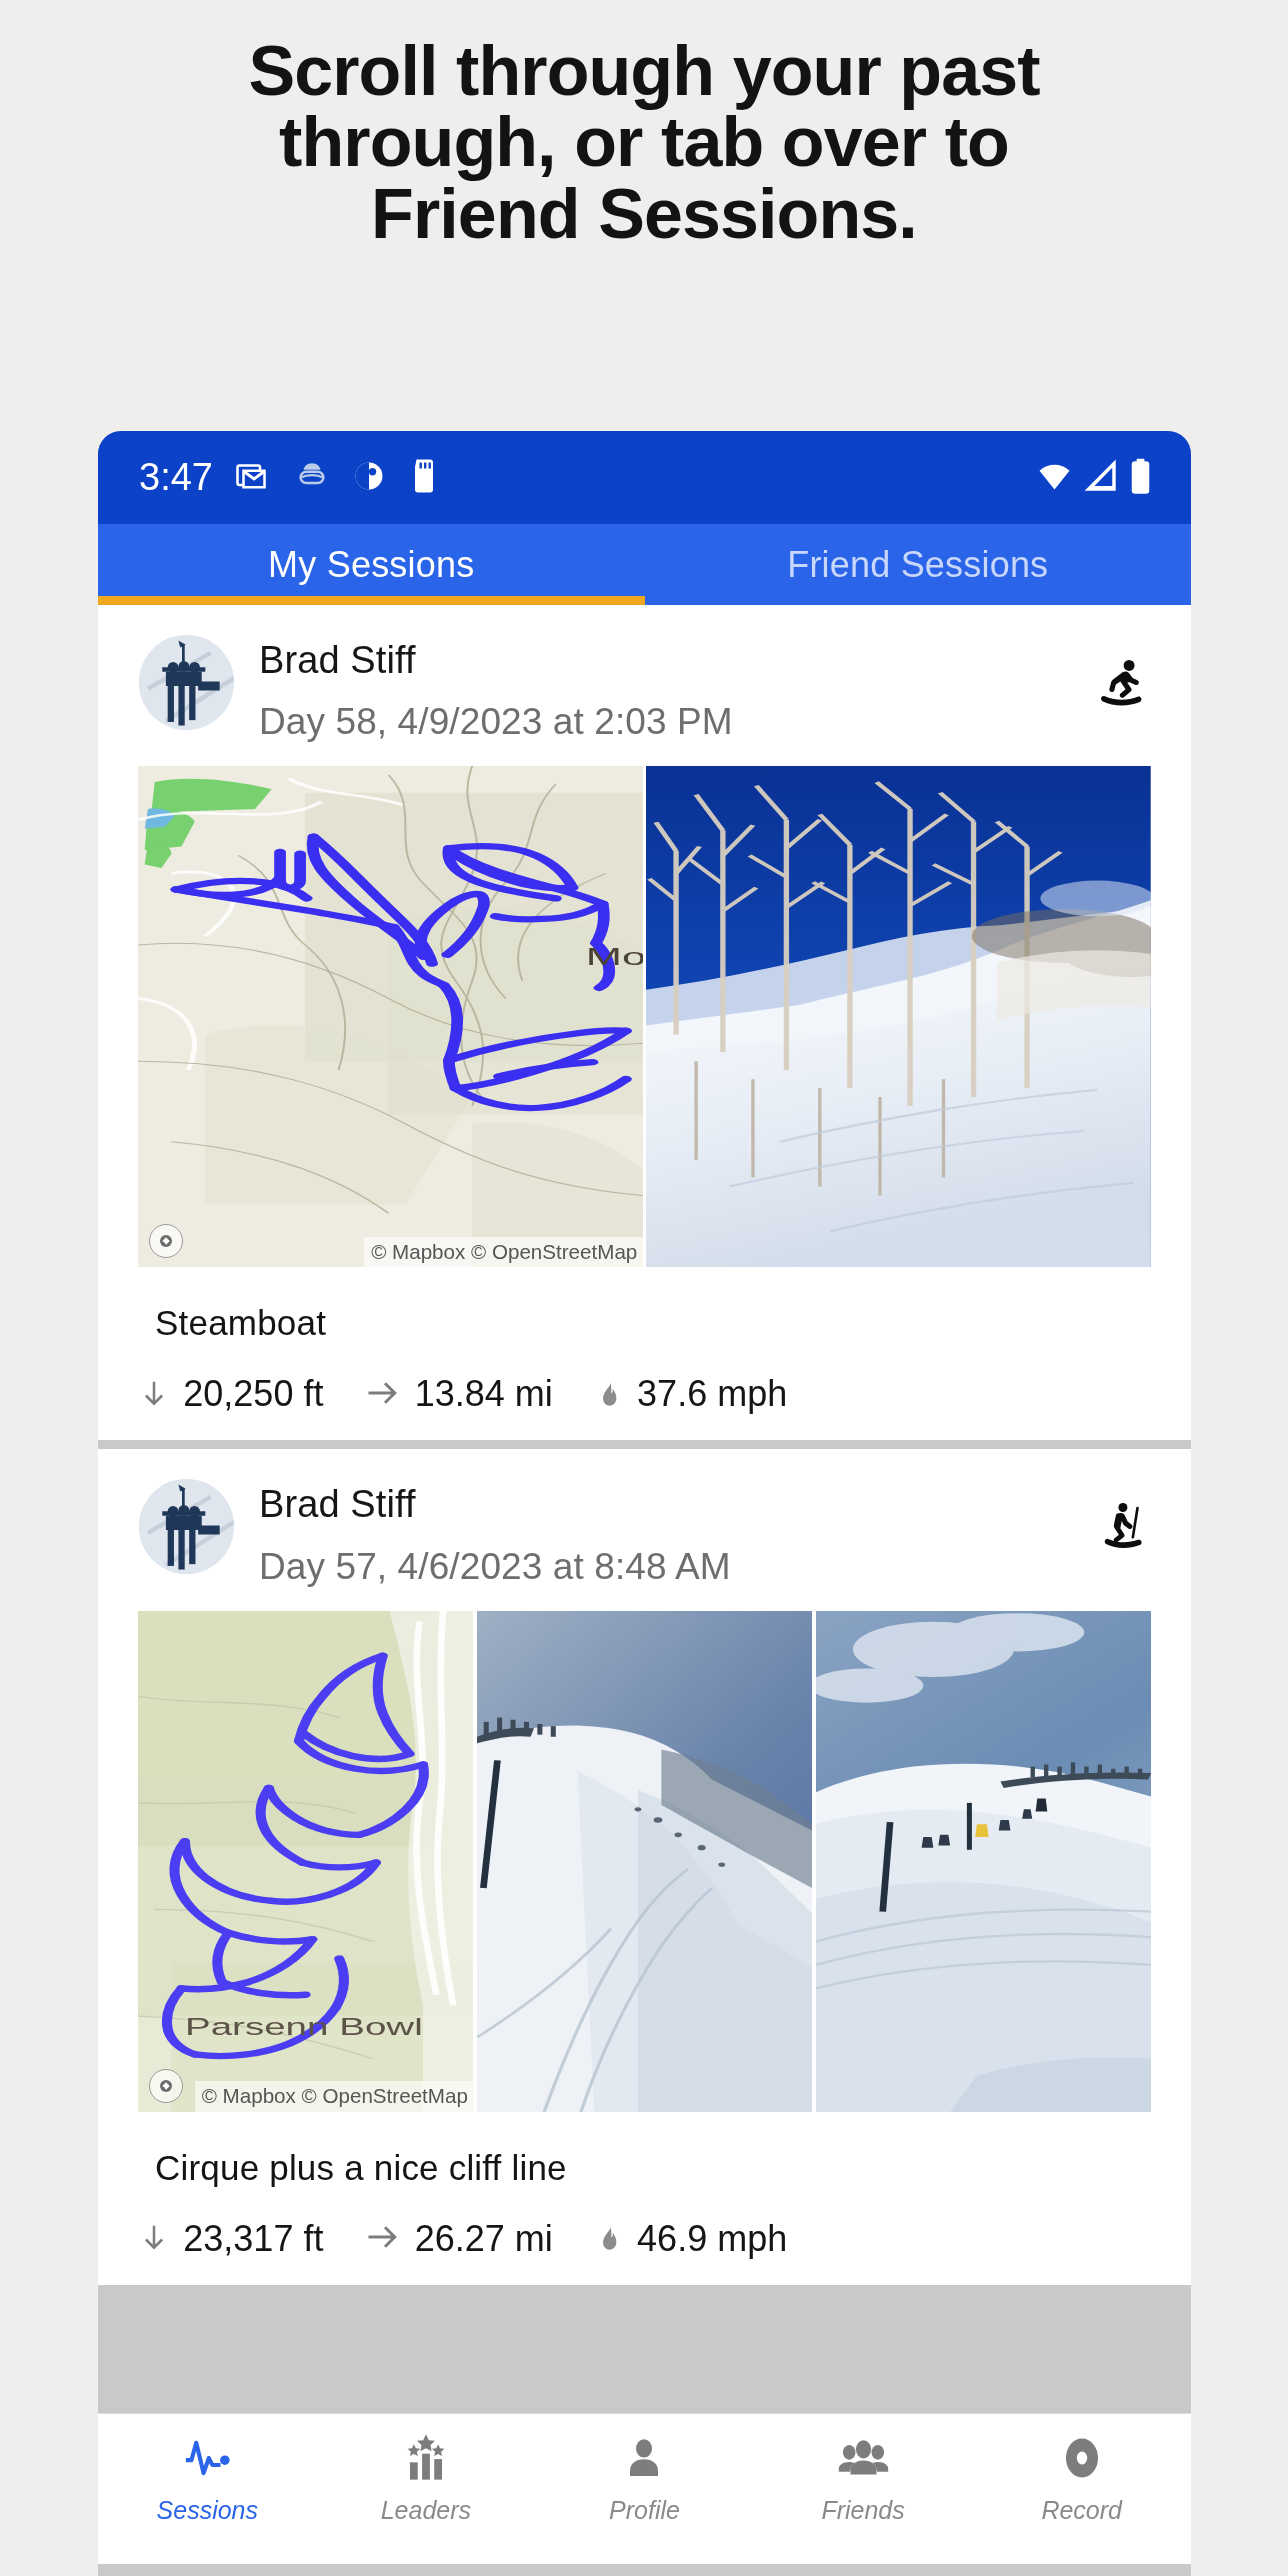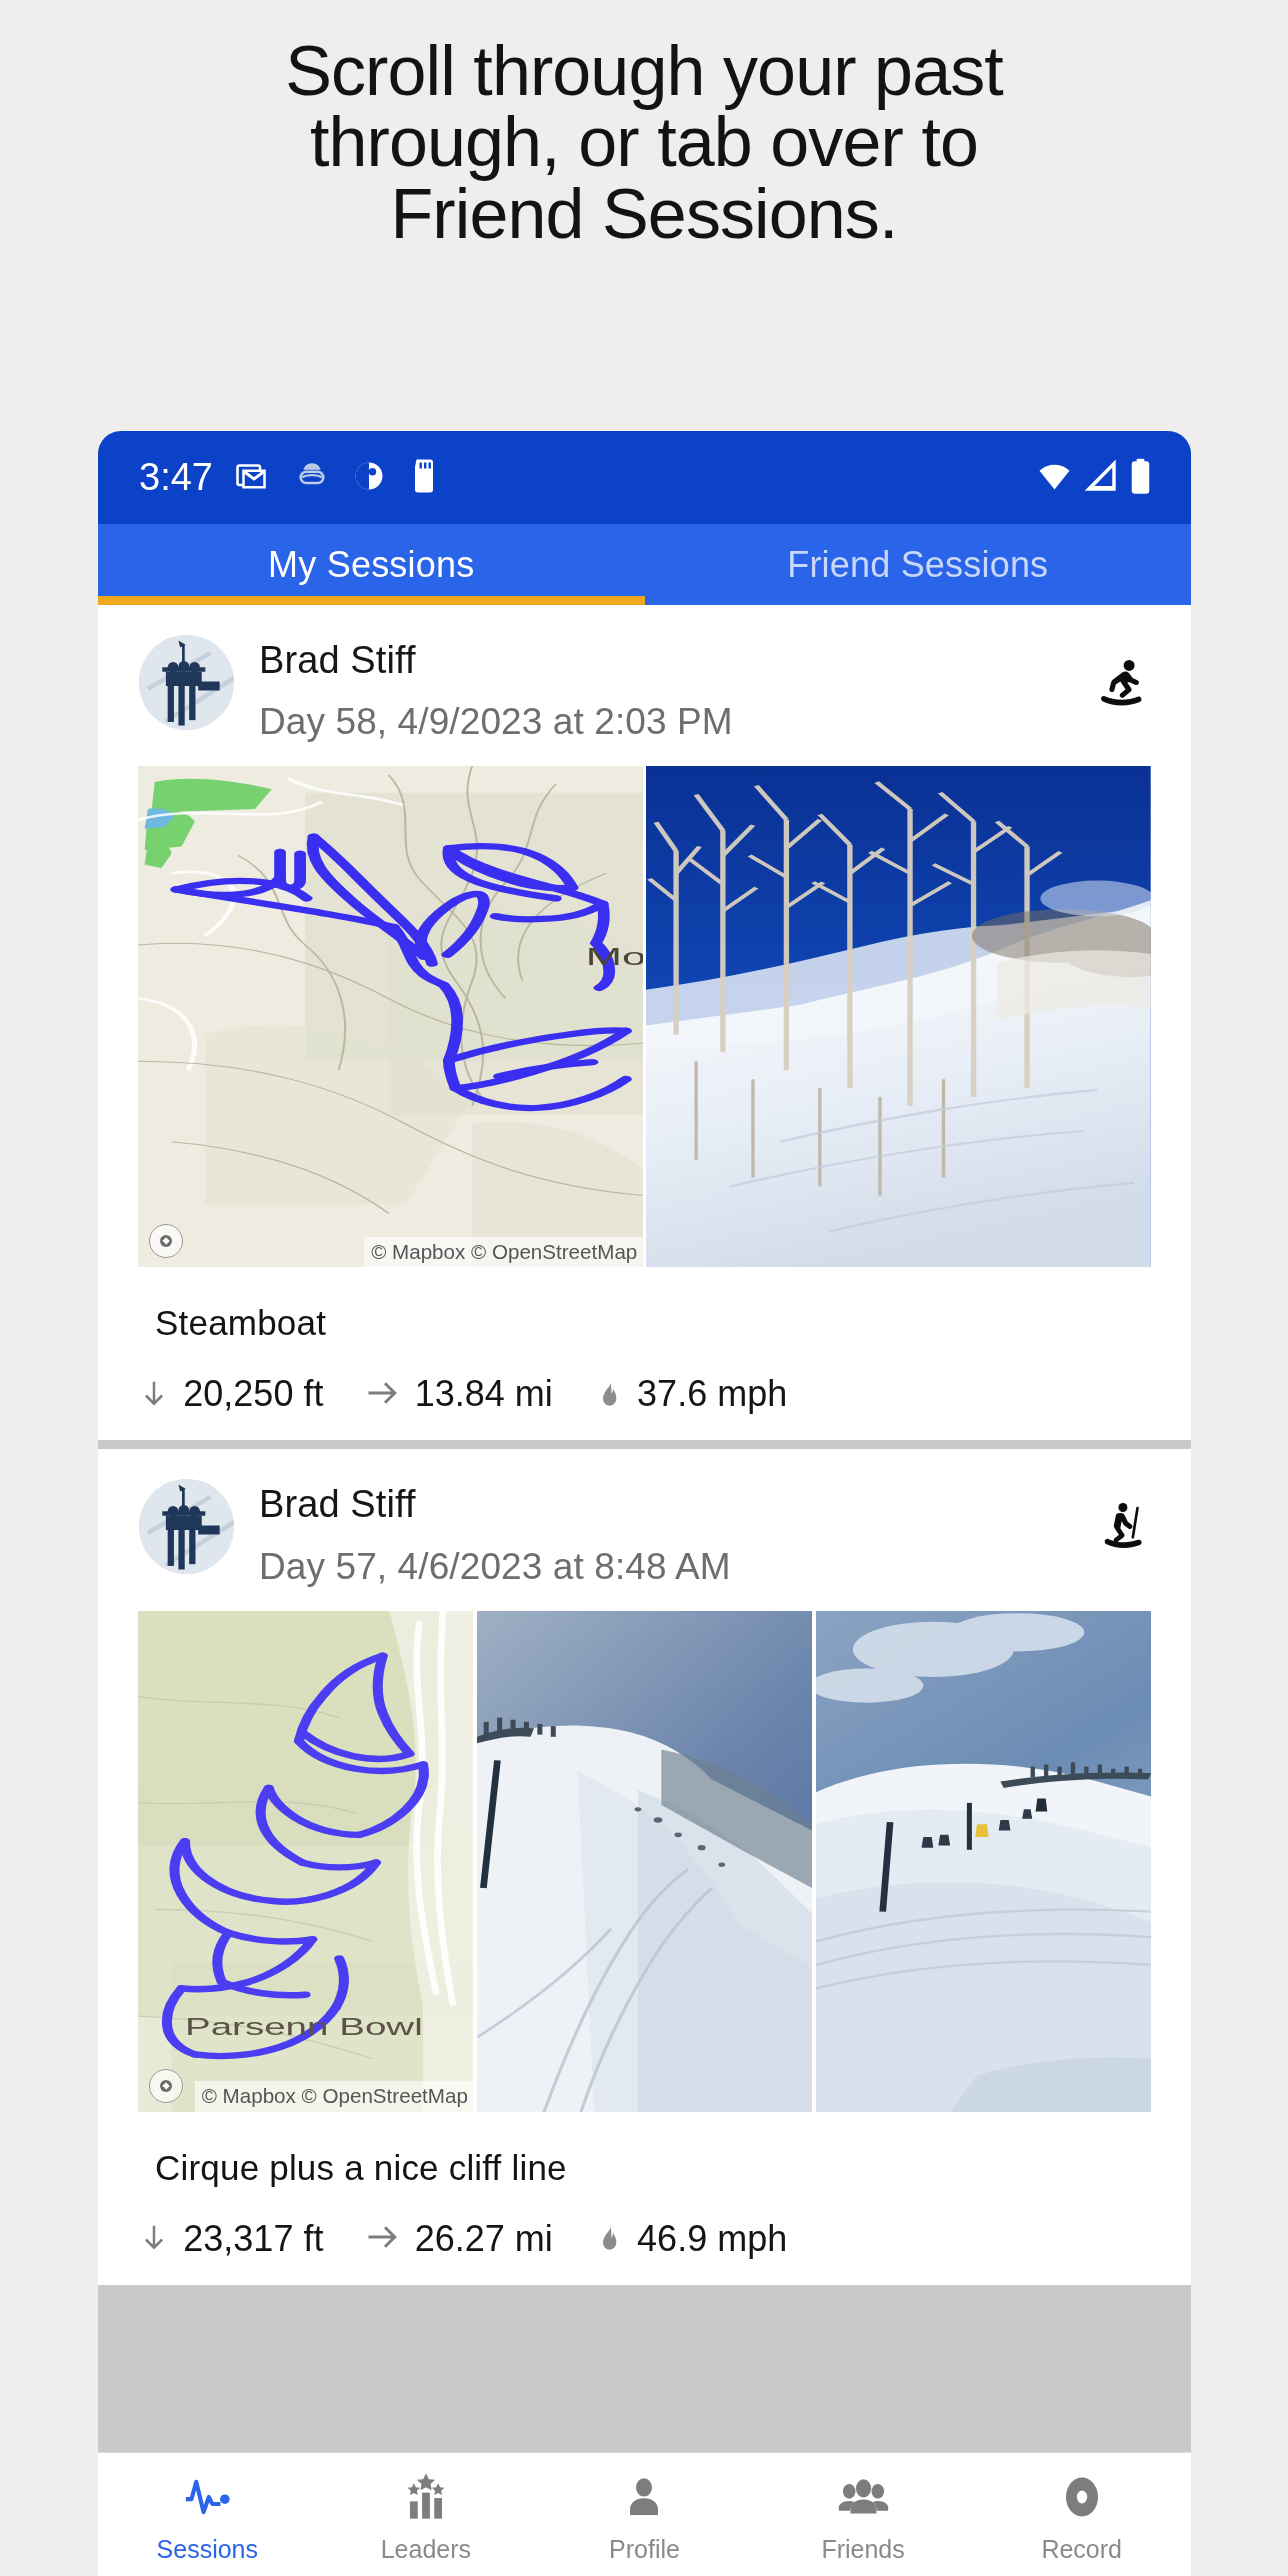--- a/index.html
+++ b/index.html
@@ -11,21 +11,21 @@
   }
 
   
   .headline {
     padding:36px 81px 0 81px;
     text-align:center;
     font-size:70px;
     line-height:1.02;
     letter-spacing:-0.9px;
     color:#131313;
-    font-weight:400;
+    font-weight:700;
   }
   .headline-line { display:block; white-space:nowrap; }
 
   
   .phone {
     position:absolute;
     left:98px;
     top:431px;
     width:1093px;
     height:2145px;
@@ -149,26 +149,27 @@
     align-items:center;
     padding:30px 41px 12.5px 41px;
     gap:41px;
   }
   .stat { display:flex; align-items:center; gap:14.3px; }
   .stat-val { font-size:36px; color:#151515; white-space:nowrap; }
 
   
   .bottomnav {
     position:absolute;
-    left:0; bottom:0;
+    left:0; bottom:12px;
     width:100%;
-    height:124px;
+    height:151px;
     background:#ffffff;
     border-top:1.8px solid #dcdcdc;
     display:flex;
+    font-style:italic;
   }
   .navitem {
     flex:1;
     display:flex;
     flex-direction:column;
     align-items:center;
     padding-top:18px;
     gap:9px;
   }
   .navlabel { font-size:25px; color:#8a8a8a; }

